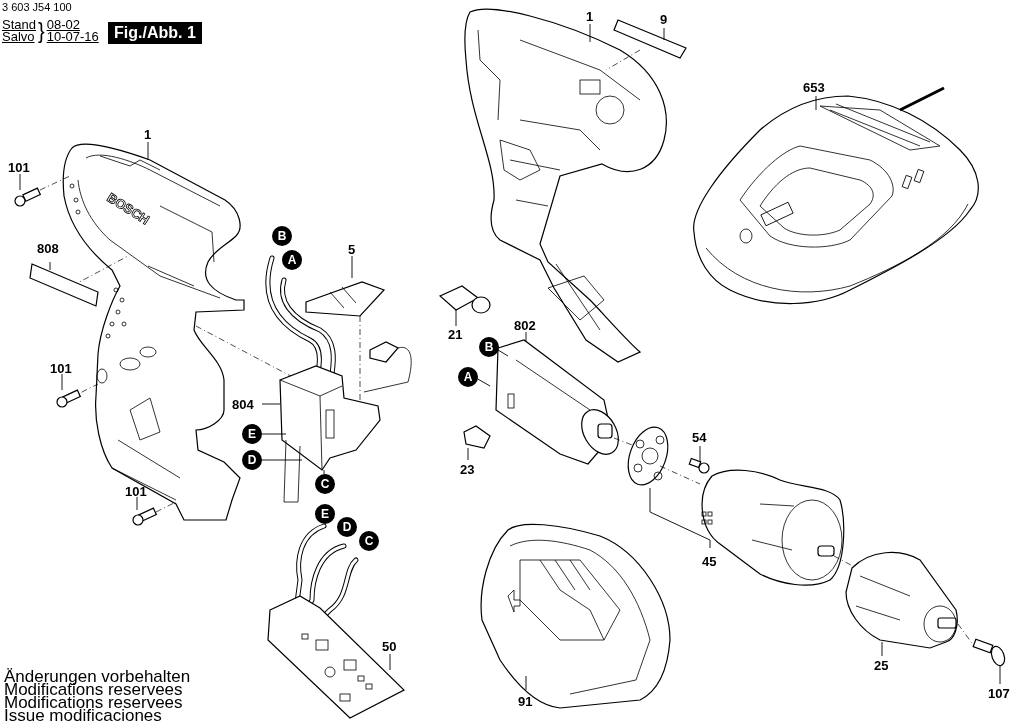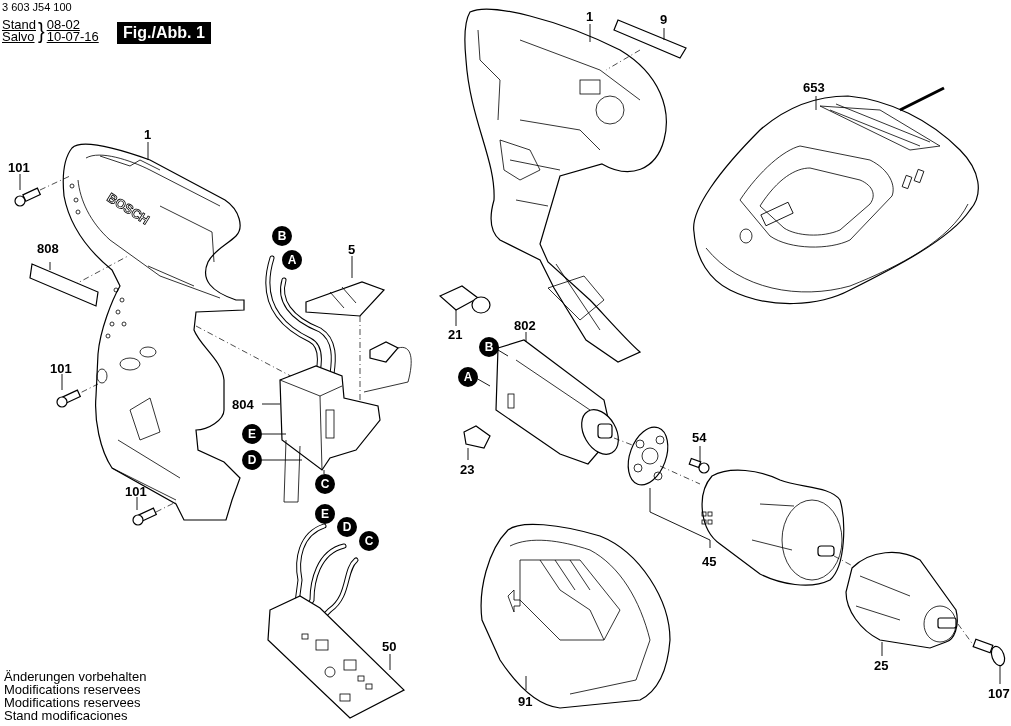--- a/index.html
+++ b/index.html
@@ -4,23 +4,23 @@
 <style>
   html, body { margin: 0; padding: 0; background: #ffffff; }
   body { width: 1011px; height: 726px; position: relative; overflow: hidden;
          font-family: "Liberation Sans", sans-serif; color: #000; }
   .hdr { position: absolute; font-size: 11px; line-height: 13px; }
   #docnum { left: 2px; top: 1px; font-size: 11px; }
   #stand-block { left: 2px; top: 19px; display: flex; align-items: flex-start; }
   #stand-block .lbls div, #stand-block .vals div { height: 12px; line-height: 12px; font-size: 13px; text-decoration: underline; }
   #stand-block .brace { font-size: 20px; line-height: 22px; margin: 0 2px; transform: scaleY(1.1); }
   #stand-old { text-decoration: line-through; }
-  #fig-badge { position: absolute; left: 117px; top: 22px; background: #000; color: #fff;
+  #fig-badge { position: absolute; left: 108px; top: 22px; background: #000; color: #fff;
                font-weight: bold; font-size: 16px; padding: 2px 6px 2px 6px; line-height: 18px; }
-  #footer { position: absolute; left: 4px; top: 670px; font-size: 13px; line-height: 13px; }
+  #footer { position: absolute; left: 4px; top: 670px; font-size: 17px; line-height: 13px; }
   svg#diagram { position: absolute; left: 0; top: 0; }
   .part { fill: #fff; stroke: #000; stroke-width: 1.2; }
   .thin { fill: none; stroke: #000; stroke-width: 0.8; }
   .lead { fill: none; stroke: #000; stroke-width: 0.9; }
   .dash { fill: none; stroke: #000; stroke-width: 0.7; stroke-dasharray: 6 3 1 3; }
   .num { font-family: "Liberation Sans", sans-serif; font-weight: bold; font-size: 13px; fill: #000; }
   .conn-circle { fill: #000; }
   .conn-text { font-family: "Liberation Sans", sans-serif; font-weight: bold; font-size: 12px; fill: #fff; }
   .wire { fill: none; stroke: #000; stroke-width: 5; stroke-linecap: round; }
   .wire-in { fill: none; stroke: #fff; stroke-width: 3; stroke-linecap: round; }
@@ -322,14 +322,14 @@
     <div id="stand-old">08-02</div>
     <div>10-07-16</div>
   </div>
 </div>
 <div id="fig-badge">Fig./Abb. 1</div>
 
 <div id="footer">
   <div>Änderungen vorbehalten</div>
   <div>Modifications reservees</div>
   <div>Modifications reservees</div>
-  <div>Stand modificaciones</div>
+  <div>Issue modificaciones</div>
 </div>
 
 </body></html>

